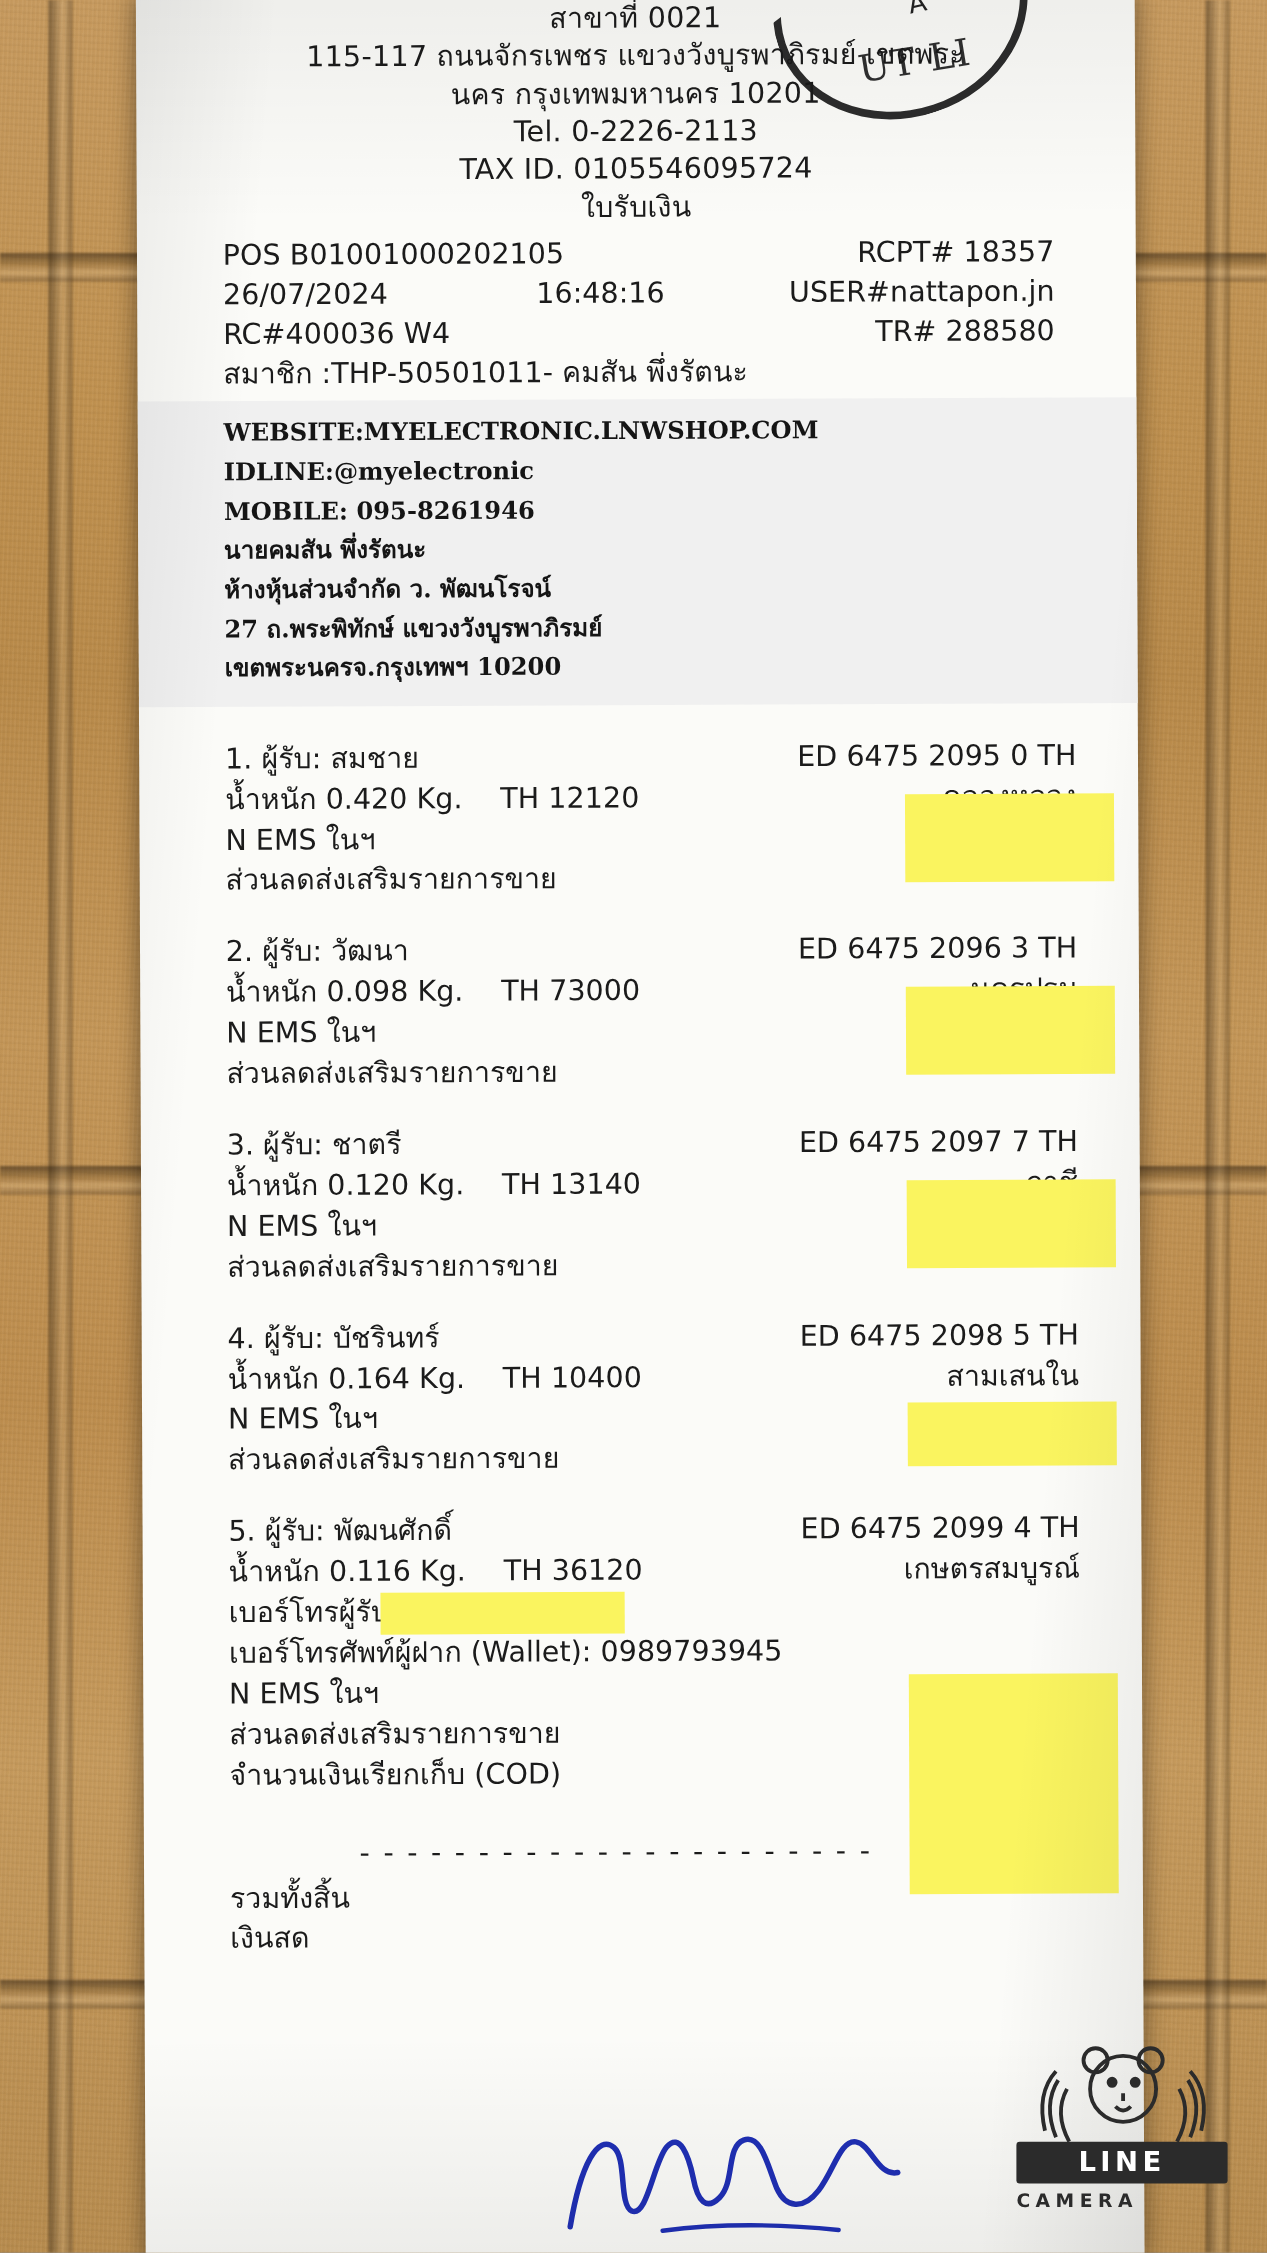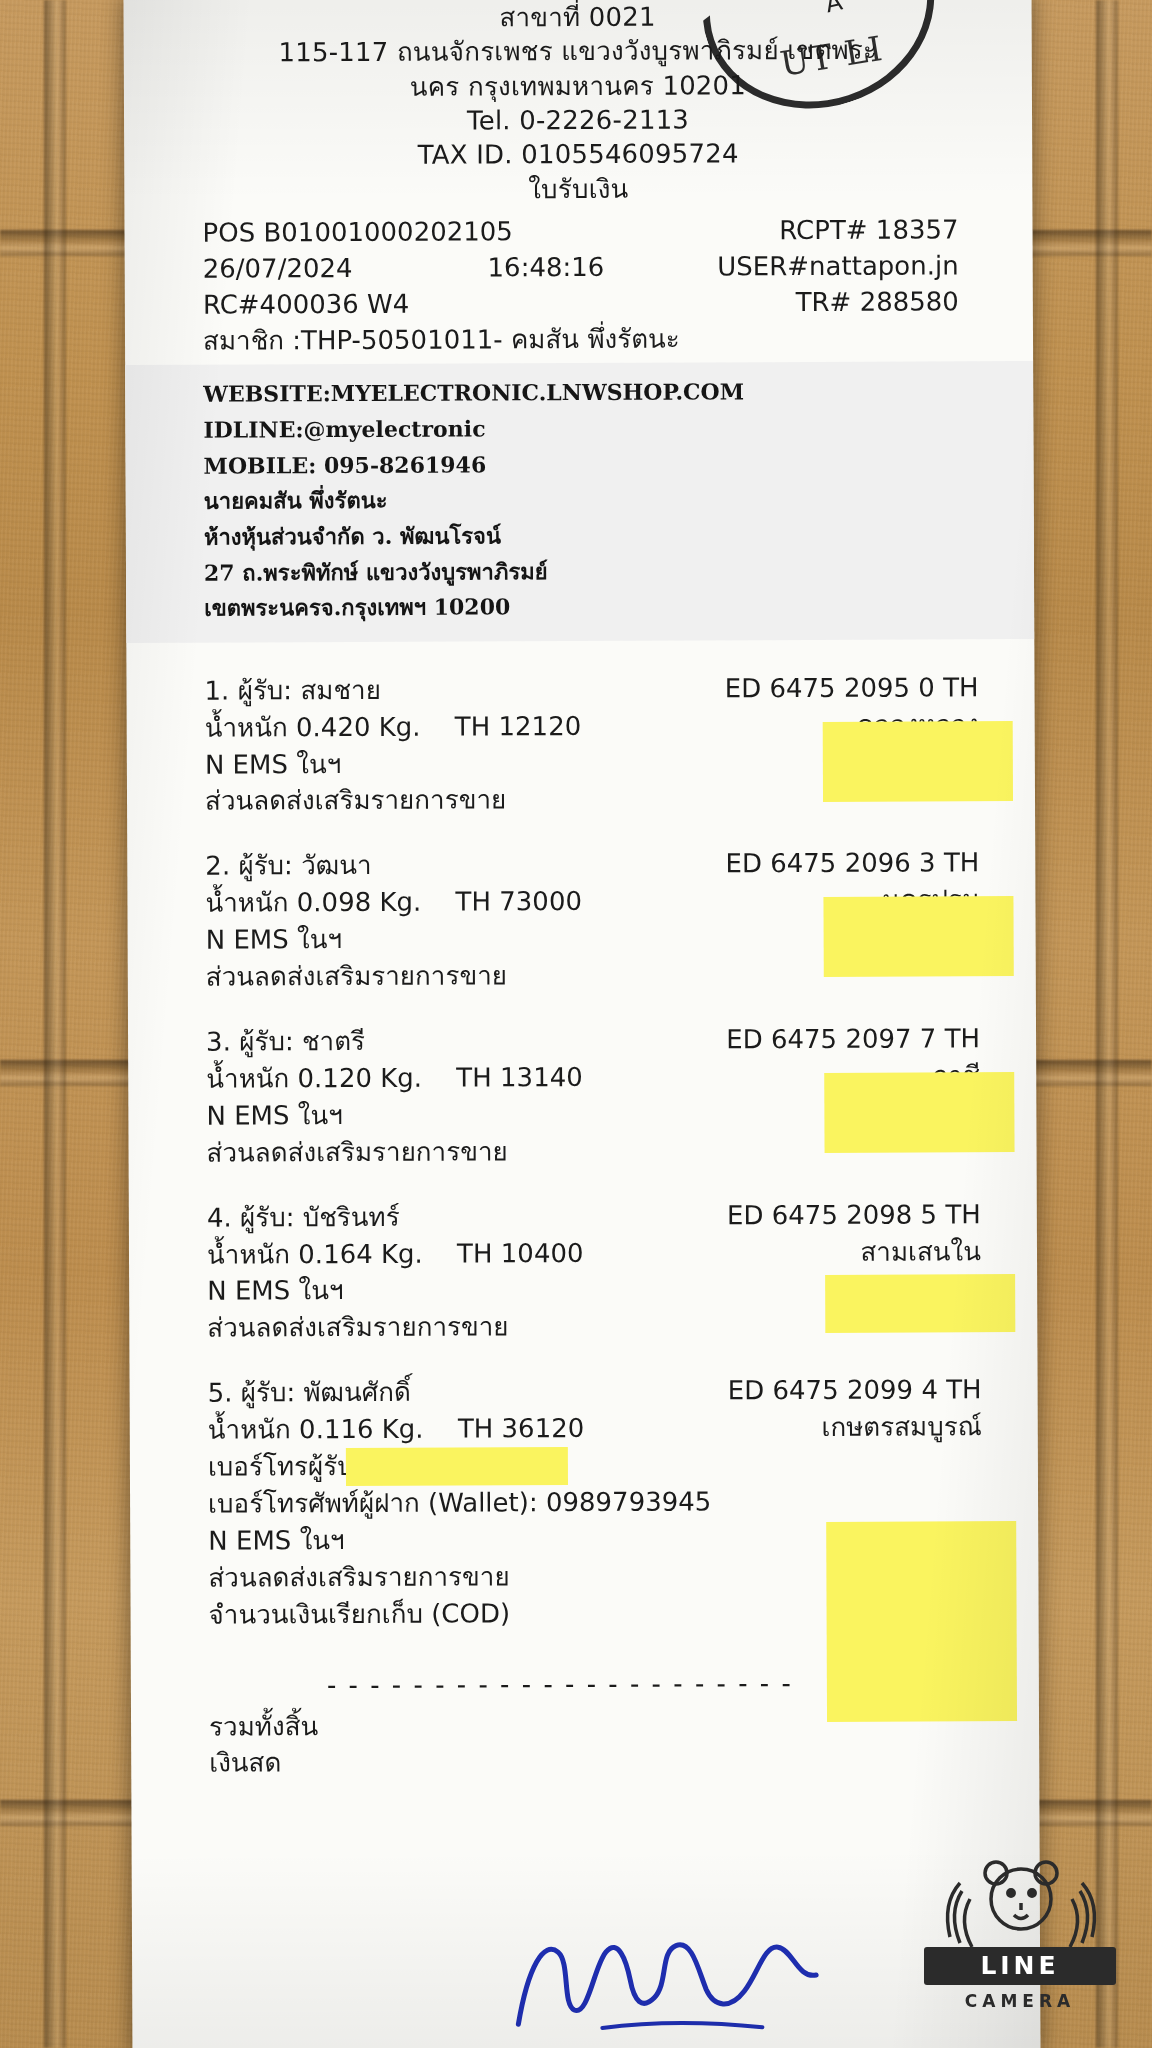--- a/index.html
+++ b/index.html
@@ -220,21 +220,21 @@
     font-size: 25px;
     letter-spacing: 4px;
     text-align: center;
     line-height: 38px;
   }
   .wm-sub {
     position: absolute;
     left: 8px;
     top: 140px;
     width: 192px;
-    text-align: center;
+    text-align: left;
     font-size: 17px;
     letter-spacing: 5px;
     font-weight: bold;
     color: #2b2b2b;
   }
 </style>
 </head>
 <body>
 
 <div class="bg">

